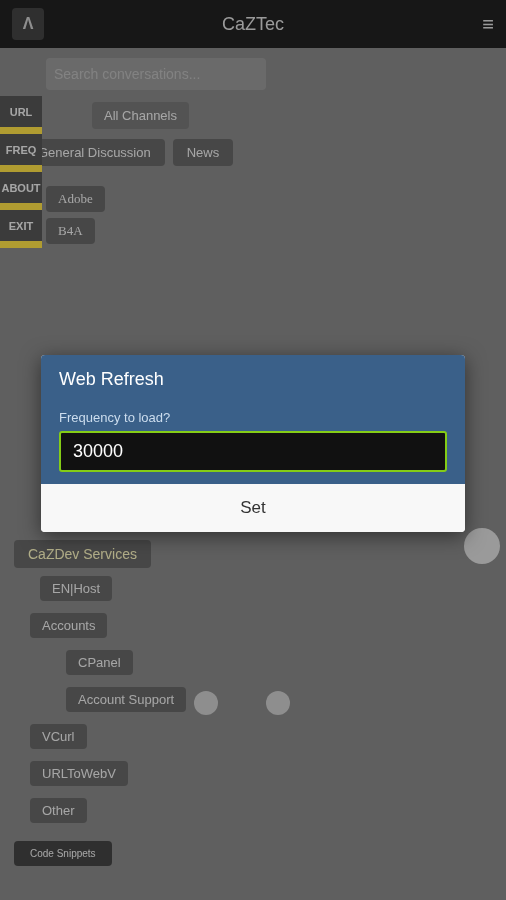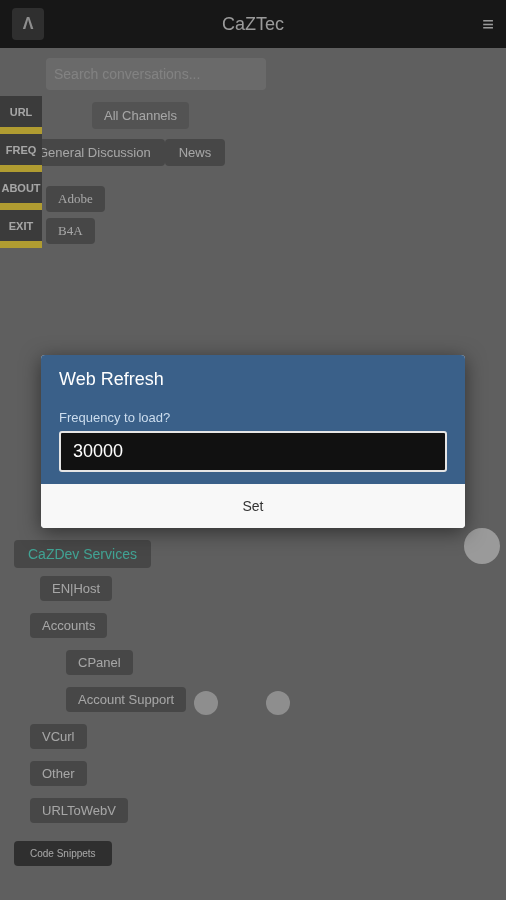--- a/index.html
+++ b/index.html
@@ -192,34 +192,34 @@
       color: #cde;
       font-size: 13px;
       margin-bottom: 6px;
     }
     .dialog-input {
       width: 100%;
       background: #111;
       color: #fff;
       font-size: 18px;
       padding: 8px 12px;
-      border: 2px solid #e5e5e5;
+      border: 2px solid #84cc16;
       border-radius: 3px;
       outline: none;
     }
     .dialog-footer {
       background: #f0f0f0;
       padding: 0;
     }
     .dialog-set-btn {
       width: 100%;
       padding: 14px;
       background: #f8f8f8;
       border: none;
-      font-size: 14px;
+      font-size: 17px;
       color: #333;
       cursor: pointer;
       text-align: center;
       font-weight: 400;
     }
 
     
     .float-circle {
       position: absolute;
       right: 6px;
@@ -233,21 +233,21 @@
 
     
     .lower-section {
       position: absolute;
       top: 492px;
       left: 0;
       width: 506px;
     }
     .service-section-title {
       background: #666;
-      color: #5eead4;
+      color: #fef9c3;
       font-size: 14px;
       padding: 6px 14px;
       border-radius: 4px;
       display: inline-block;
       margin-left: 14px;
       margin-bottom: 8px;
       cursor: pointer;
     }
     .lower-item {
       background: #666;
@@ -301,21 +301,21 @@
   </div>
 
   <div class="search-bar">
     <input class="search-input" type="text" placeholder="Search conversations..." style="">
   </div>
 
   <div class="channel-section">
     <div style="margin-left:46px; margin-bottom:10px;">
       <div class="all-channels-btn">All Channels</div>
     </div>
-    <div style="margin-left:14px; display:flex; flex-wrap:wrap; padding-left:10px;">
+    <div style="margin-left:14px; display:flex; flex-wrap:wrap; gap:8px; padding-left:10px;">
       <div class="channel-tag">General Discussion</div>
       <div class="channel-tag">News</div>
     </div>
   </div>
 
   <div class="section-area">
     <div class="tree-item">Adobe</div>
     <br>
     <div class="tree-item">B4A</div>
   </div>
@@ -334,24 +334,24 @@
     </div>
     <div style="margin-left:66px; margin-bottom:6px; display:flex; align-items:center; gap:8px;">
       <div class="lower-item">Account Support</div>
       <div class="toggle-circle"></div>
       <div class="toggle-circle" style="margin-left:40px;"></div>
     </div>
     <div style="margin-left:30px; margin-bottom:6px;">
       <div class="lower-item">VCurl</div>
     </div>
     <div style="margin-left:30px; margin-bottom:6px;">
+      <div class="lower-item">URLToWebV</div>
+    </div>
+    <div style="margin-left:30px; margin-bottom:6px;">
       <div class="lower-item">Other</div>
-    </div>
-    <div style="margin-left:30px; margin-bottom:6px;">
-      <div class="lower-item">URLToWebV</div>
     </div>
     <div class="code-snippets-btn">Code Snippets</div>
   </div>
 
   <div class="float-circle"></div>
 
 </div>
 
 <div class="dialog-overlay">
   <div class="dialog">

